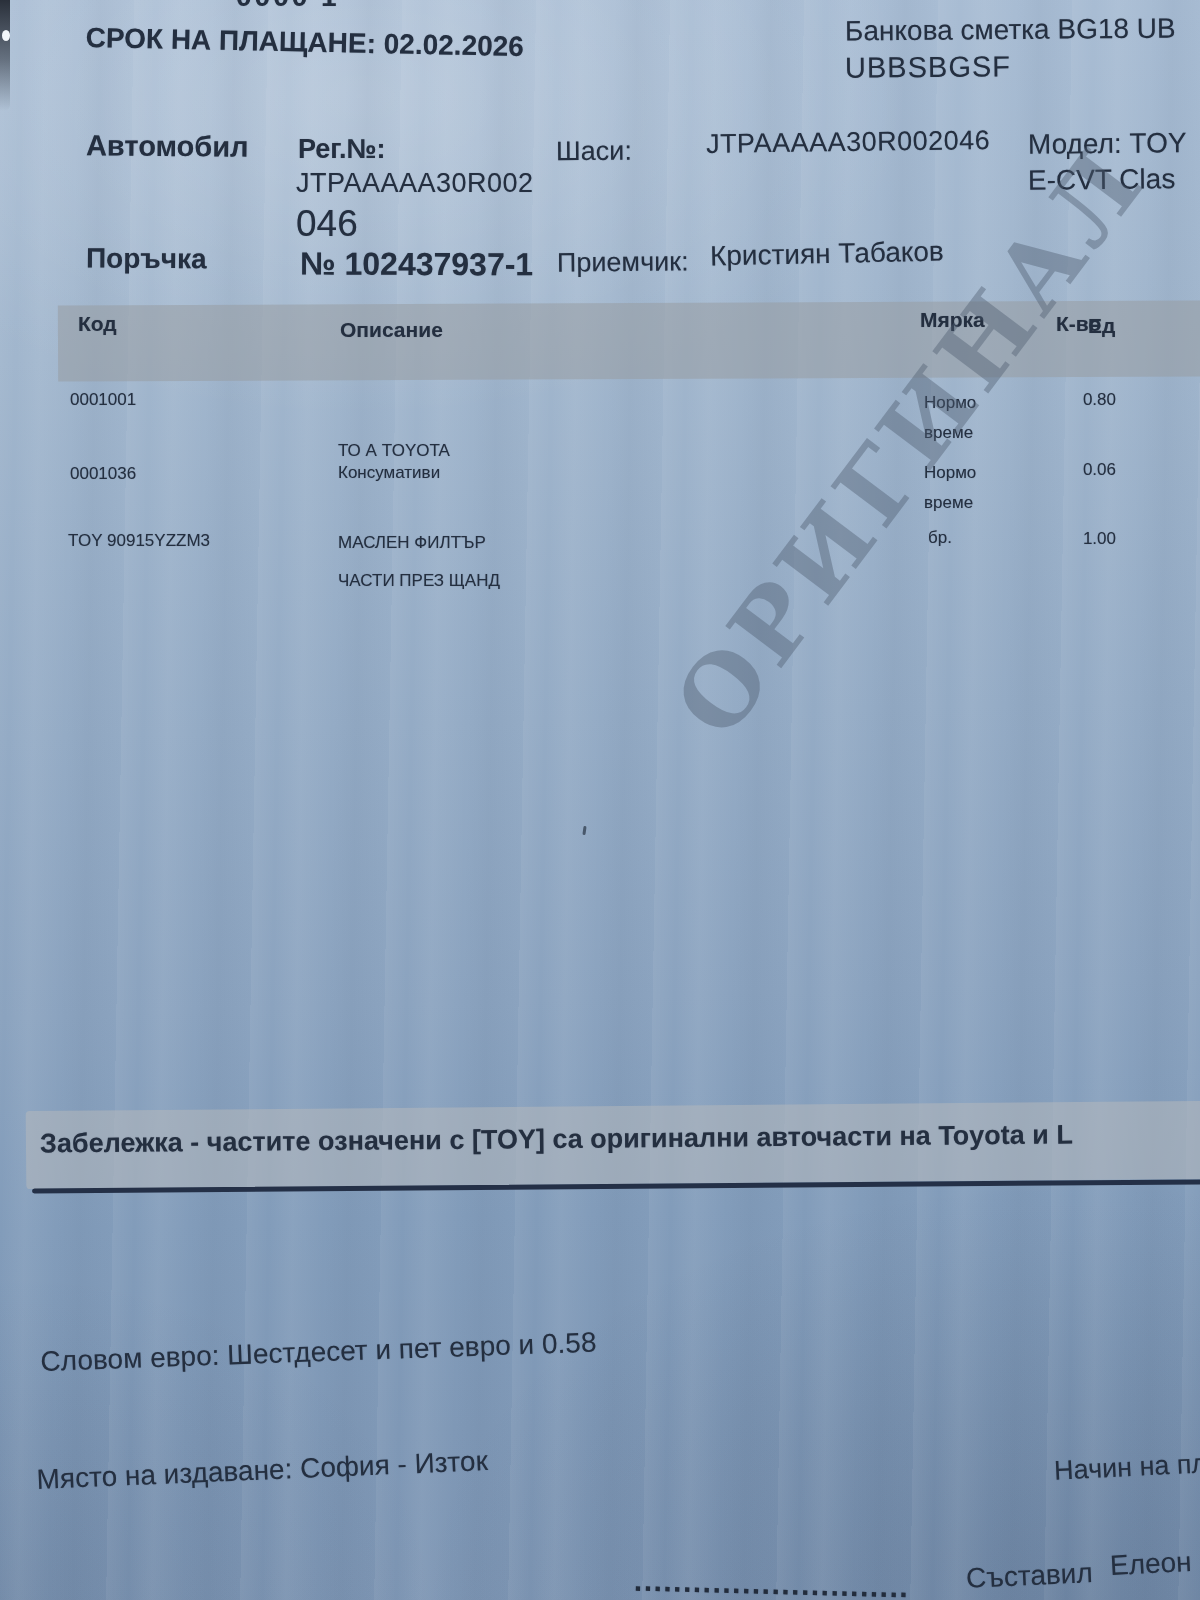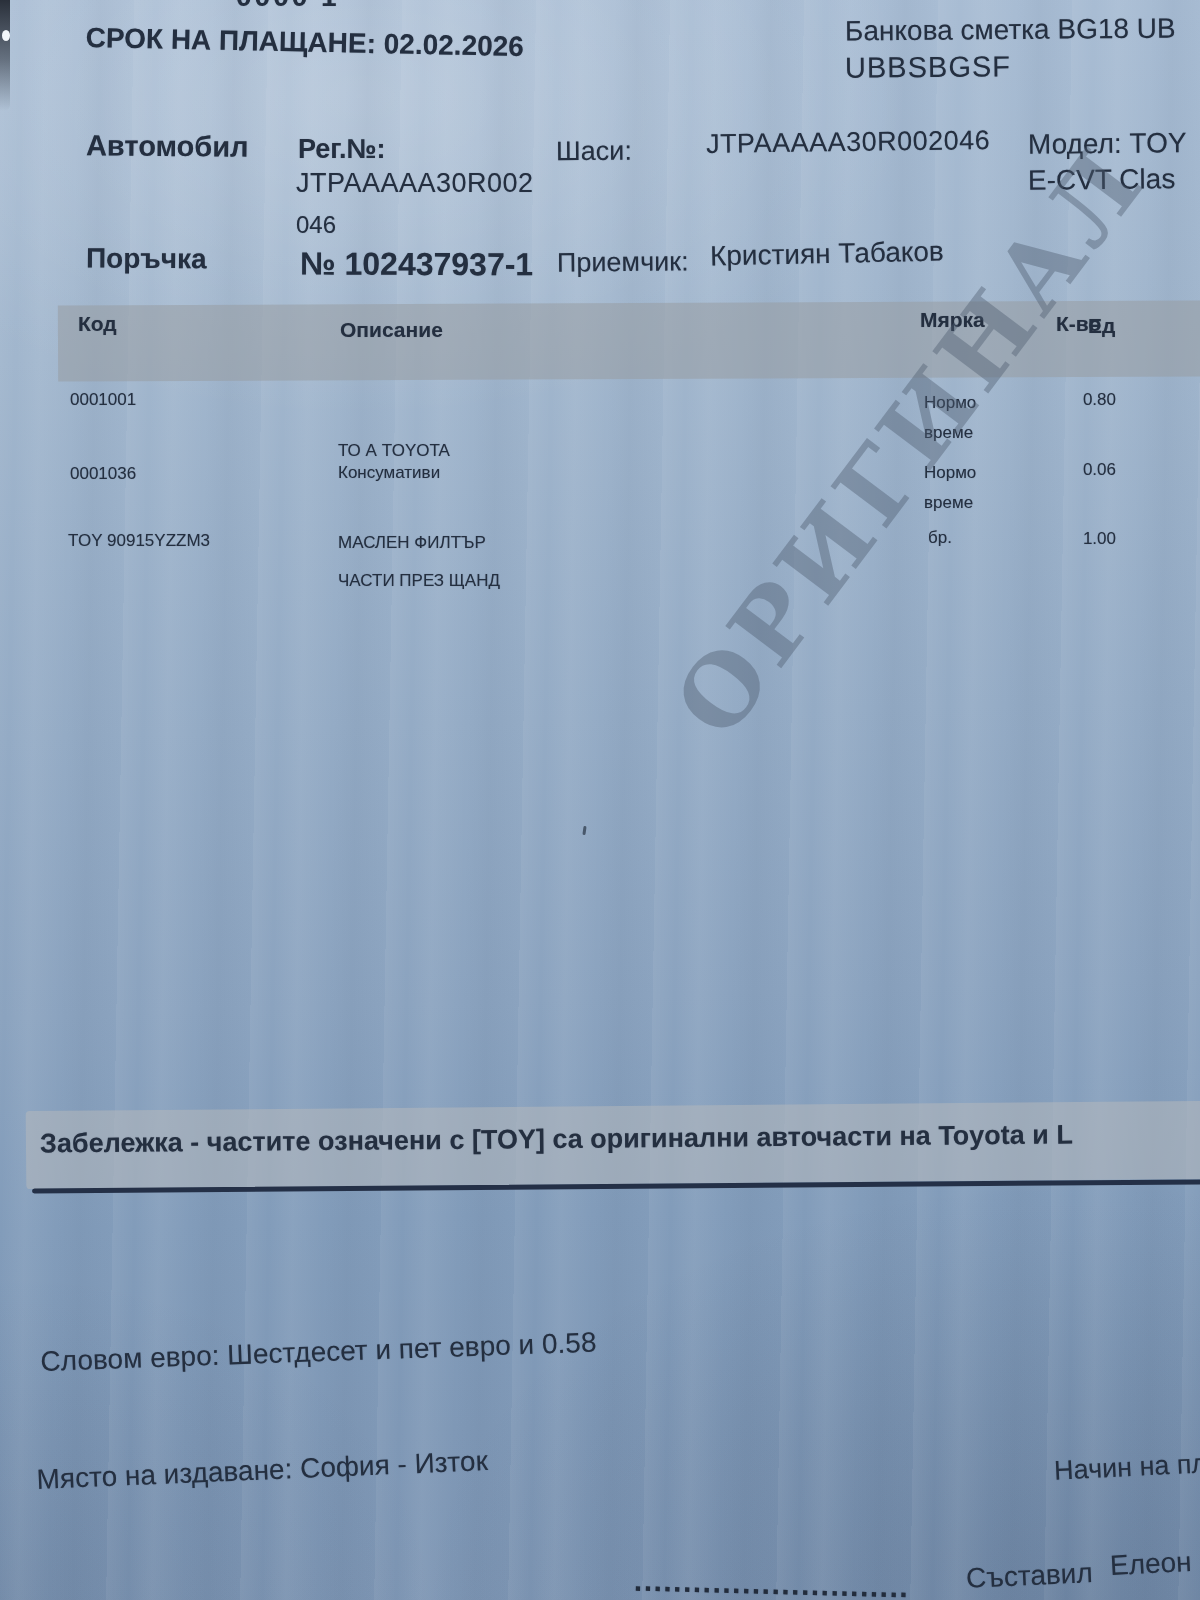--- a/index.html
+++ b/index.html
@@ -28,21 +28,21 @@
   .paper-speck{position:absolute;left:583px;top:826px;width:3px;height:9px;background:rgba(40,52,68,0.7);transform:rotate(8deg);border-radius:2px;}
 
   .top-fragment{left:236px;top:-19px;font-size:28px;font-weight:700;letter-spacing:3px;}
   .payment-due{left:86px;top:22px;font-size:28px;transform:rotate(1.2deg);transform-origin:left top;}
   .bank-line1{left:845px;top:14px;font-size:28px;transform:rotate(-0.5deg);}
   .bank-line2{left:845px;top:51px;font-size:29px;transform:rotate(-0.5deg);letter-spacing:1px;}
 
   .veh-label{left:86px;top:130px;font-size:29px;transform:rotate(0.5deg);}
   .reg-label{left:298px;top:134px;font-size:27px;font-weight:bold;}
   .reg-v1{left:296px;top:168px;font-size:27px;letter-spacing:0.5px;}
-  .reg-v2{left:296px;top:203px;font-size:24px;margin-top:8px;}
+  .reg-v2{left:296px;top:203px;font-size:37px;}
   .chassis-label{left:556px;top:136px;font-size:27px;transform:rotate(-0.5deg);}
   .chassis-value{left:706px;top:127px;font-size:27px;transform:rotate(-0.8deg);letter-spacing:0.5px;}
   .model-1{left:1028px;top:128px;font-size:28px;transform:rotate(-0.6deg);}
   .model-2{left:1028px;top:164px;font-size:28px;transform:rotate(-0.6deg);}
 
   .order-label{left:86px;top:243px;font-size:28px;transform:rotate(0.4deg);}
   .order-number{left:300px;top:246px;font-size:32px;transform:rotate(0.2deg);}
   .receiver-label{left:557px;top:247px;font-size:27px;transform:rotate(-0.6deg);}
   .receiver-name{left:710px;top:238px;font-size:28px;transform:rotate(-1.2deg);}
 

